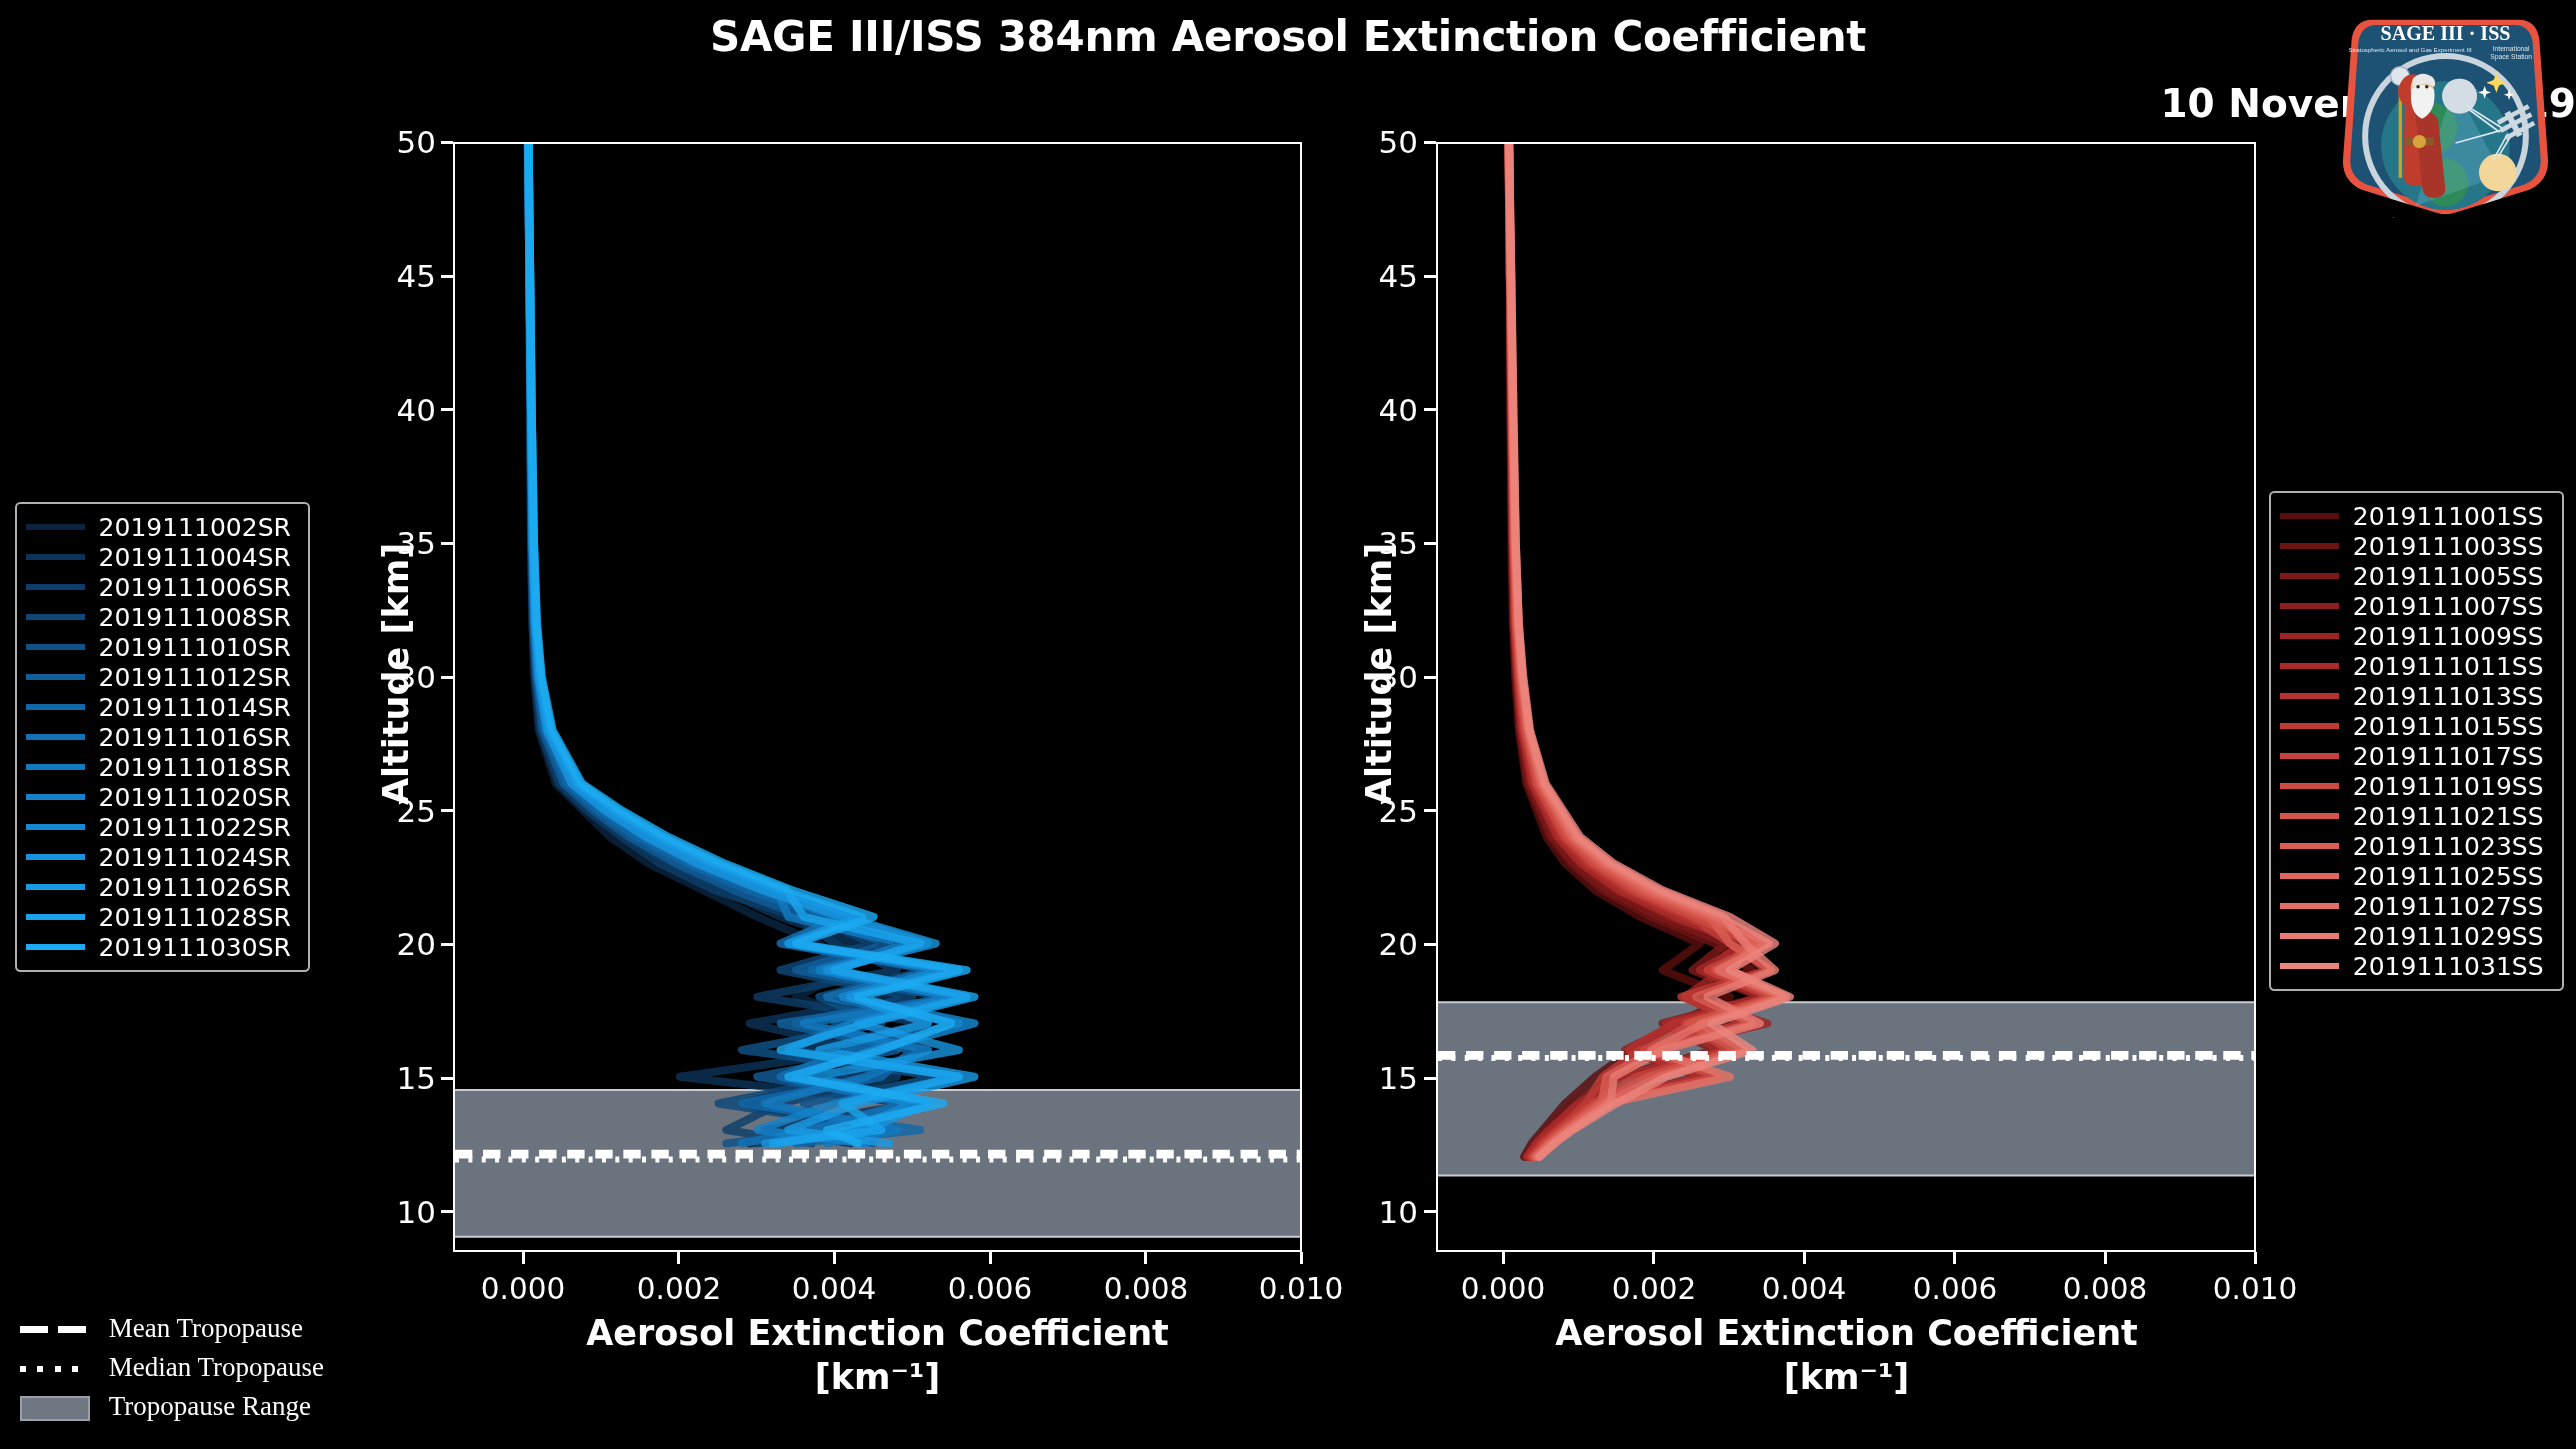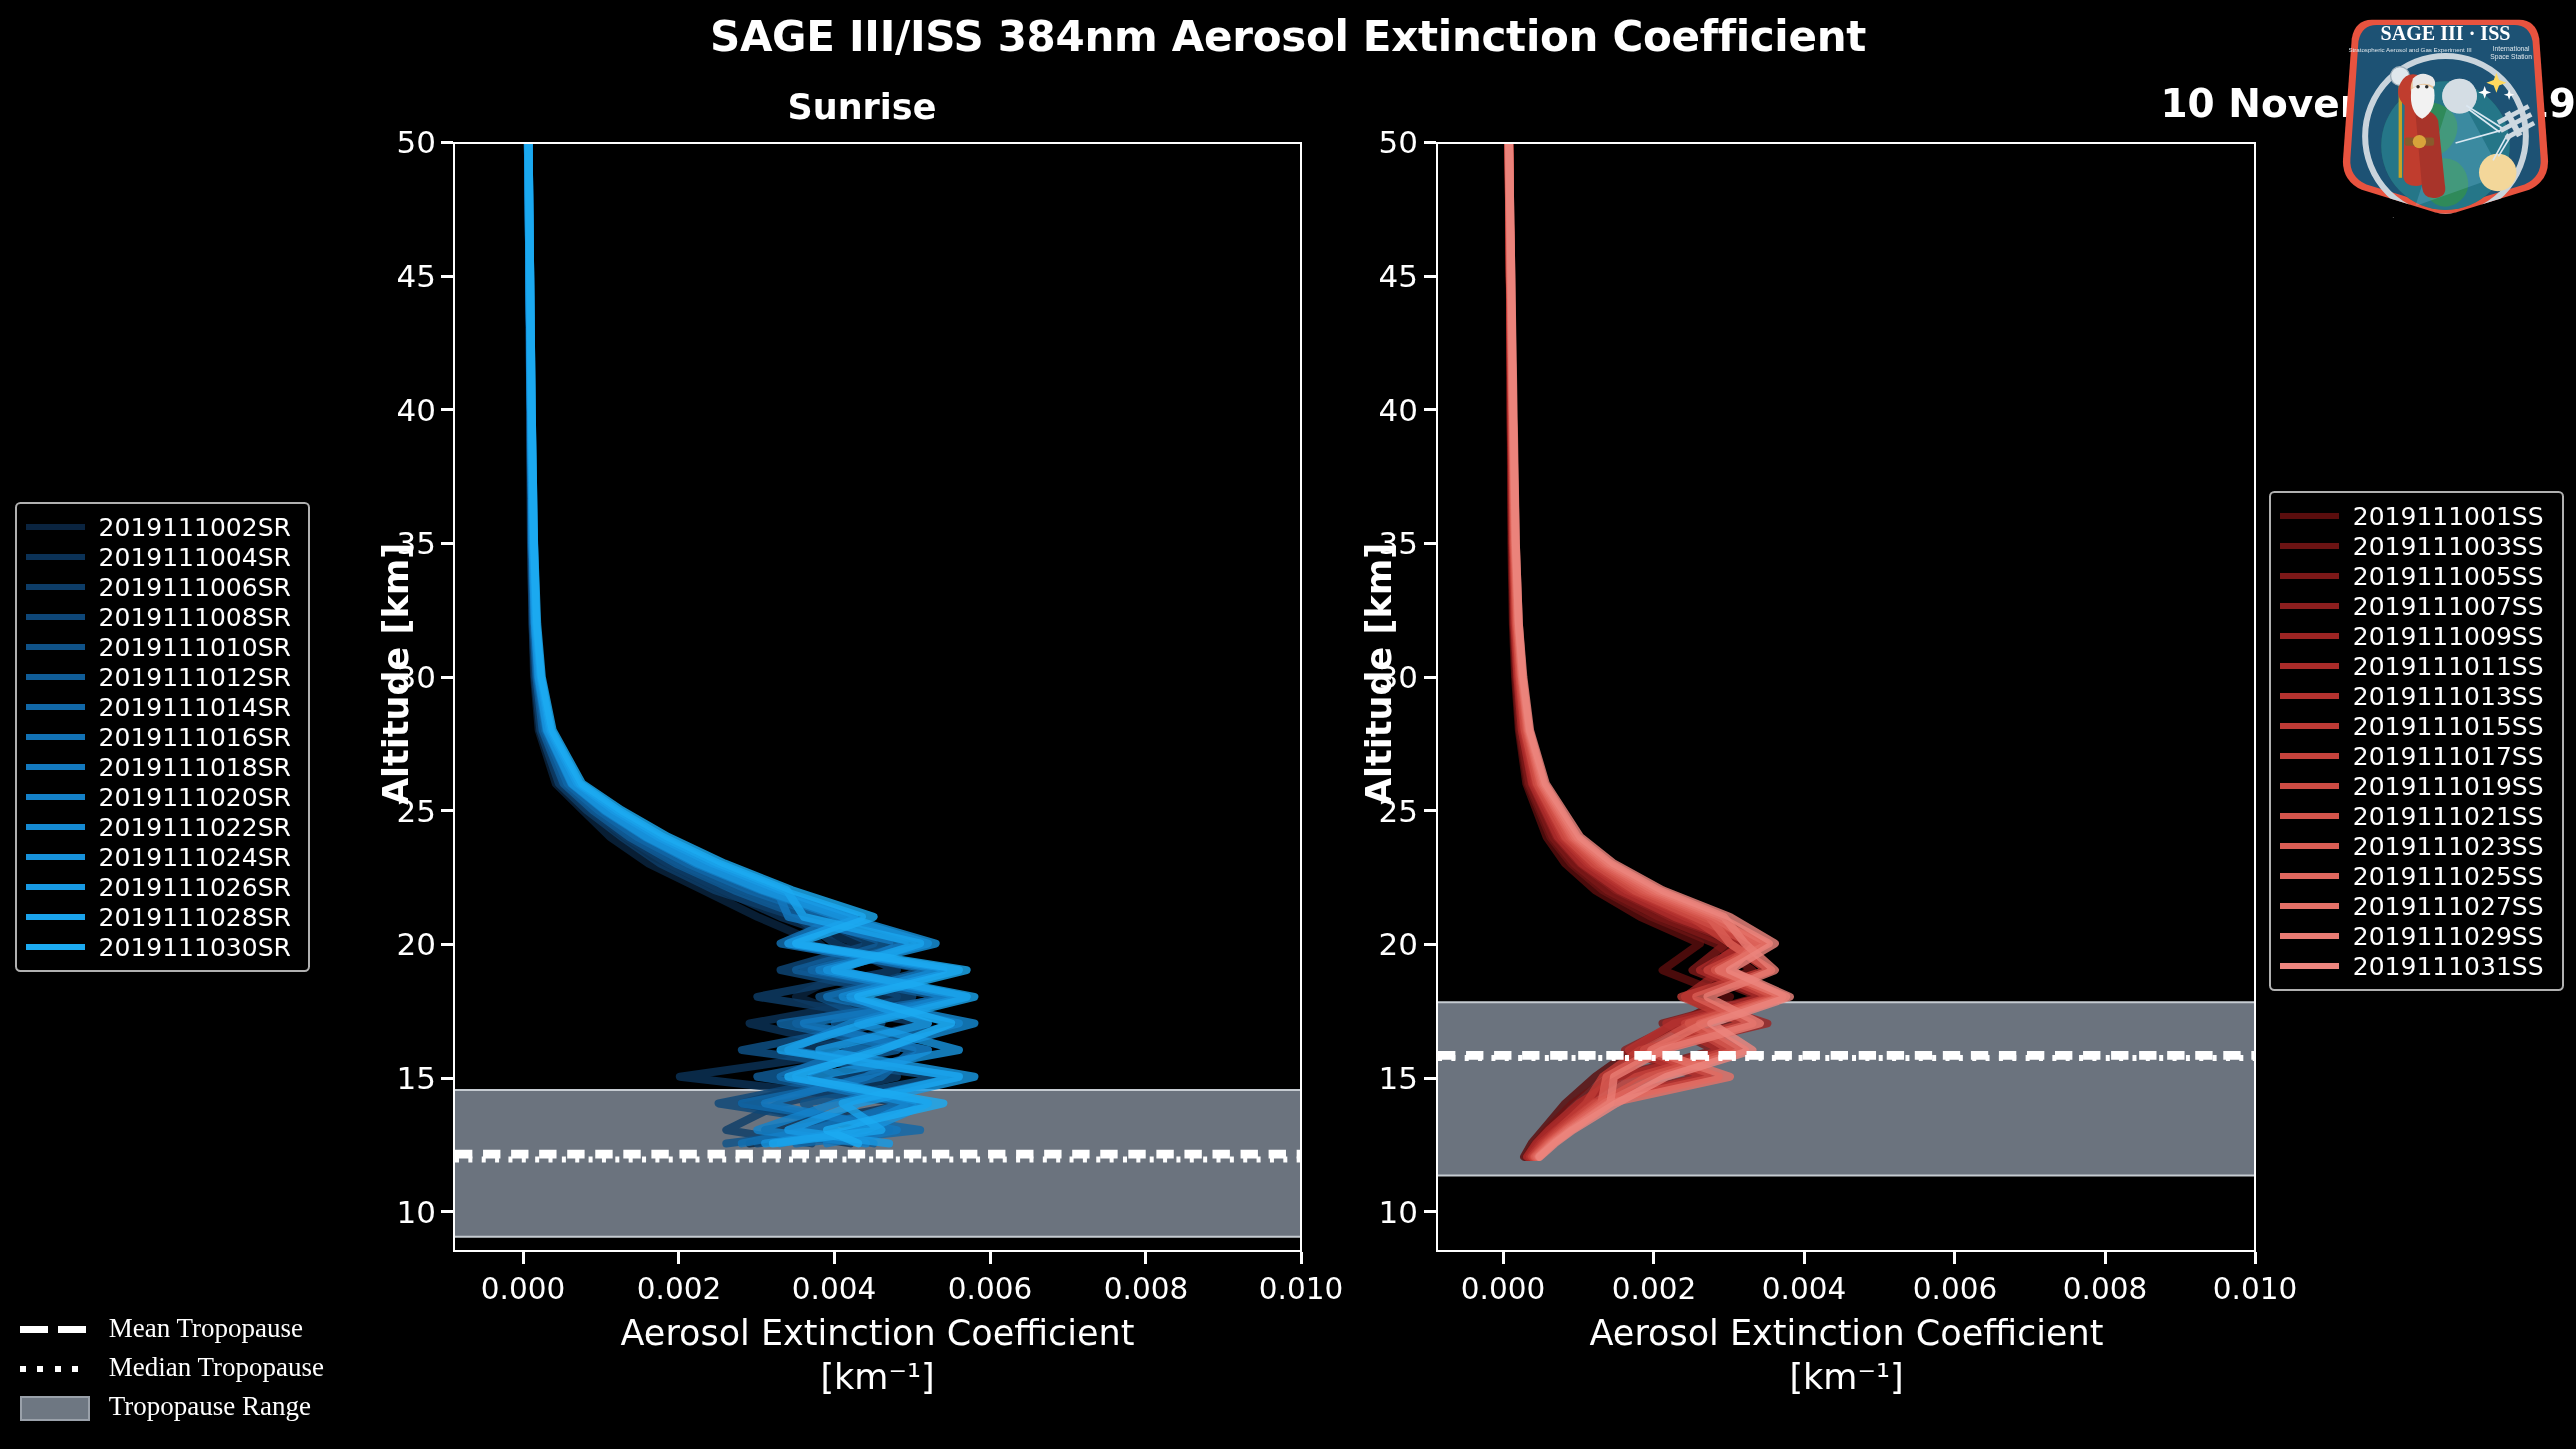--- a/index.html
+++ b/index.html
@@ -67,21 +67,21 @@
     transform: translateX(-50%);
   }
   .tickmark { position: absolute; background: #ffffff; }
   .ytickmark { width: 12px; height: 2.7px; }
   .xtickmark { width: 2.7px; height: 12px; }
 
   
   .xlabel {
     position: absolute;
     text-align: center;
-    font-size: 35px; font-weight: normal;
+    font-size: 35px; font-weight: bold;
     width: 939px;
     line-height: 1.25;
   }
   .ylabel {
     position: absolute;
     font-size: 35px; font-weight: bold;
     transform-origin: 0 0;
     transform: rotate(-90deg);
     white-space: nowrap;
   }
@@ -141,21 +141,20 @@
   
   #logo { position: absolute; left: 2335px; top: 5.4px; width: 221px; height: 213px; }
 </style>
 </head>
 <body>
 
 <div class="fig">
 
   <div id="main-title">SAGE III/ISS 384nm Aerosol Extinction Coefficient</div>
   <div id="date-subtitle">10 November 2019</div>
-  <div class="panel-title" id="sunrise-title">Sunrise</div>
 
   <div class="axes" id="axes-sunrise">
     <div class="plotarea">
       <svg id="svg-sunrise" viewBox="0 0 1265 1654" preserveAspectRatio="none">
           <rect x="0" y="1414.867469879518" width="1265" height="219.20481927710853" fill="#7a838f" opacity="0.88"></rect>
           <line x1="0" y1="1414.867469879518" x2="1265" y2="1414.867469879518" stroke="#c6ccd2" stroke-width="3"></line>
           <line x1="0" y1="1634.0722891566265" x2="1265" y2="1634.0722891566265" stroke="#c6ccd2" stroke-width="3"></line>
           <path d="M110.25,0.00 L111.41,199.28 L112.57,398.55 L113.73,597.83 L116.06,717.40 L118.38,797.11 L125.34,876.82 L150.87,956.53 L191.49,996.39 L232.11,1036.24 L290.14,1076.10 L371.38,1115.95 L452.61,1155.81 L545.46,1195.66 L591.88,1235.52 L510.64,1275.37 L626.70,1315.23 L487.43,1355.08 L580.28,1394.94 L429.40,1434.80 L626.70,1474.65 L441.01,1494.58 " fill="none" stroke="#0a2440" stroke-width="12" stroke-linejoin="round" stroke-linecap="round" opacity="0.82"></path>
           <path d="M110.25,0.00 L111.41,199.28 L112.57,398.55 L114.89,597.83 L117.22,717.40 L120.70,797.11 L129.98,876.82 L160.16,956.53 L203.10,996.39 L255.32,1036.24 L319.15,1076.10 L400.39,1115.95 L487.43,1155.81 L603.49,1195.66 L522.25,1235.52 L661.51,1275.37 L441.01,1315.23 L615.09,1355.08 L336.56,1394.94 L684.72,1434.80 L464.22,1474.65 L591.88,1494.58 " fill="none" stroke="#0b3257" stroke-width="12" stroke-linejoin="round" stroke-linecap="round" opacity="0.82"></path>
           <path d="M109.09,0.00 L111.41,199.28 L112.57,398.55 L113.73,597.83 L116.06,717.40 L119.54,797.11 L127.66,876.82 L155.51,956.53 L197.29,996.39 L249.52,1036.24 L307.55,1076.10 L388.78,1115.95 L510.64,1155.81 L568.67,1195.66 L661.51,1235.52 L452.61,1275.37 L707.94,1315.23 L522.25,1355.08 L661.51,1394.94 L487.43,1434.80 L406.19,1474.65 L533.85,1494.58 " fill="none" stroke="#0d3d68" stroke-width="12" stroke-linejoin="round" stroke-linecap="round" opacity="0.82"></path>

